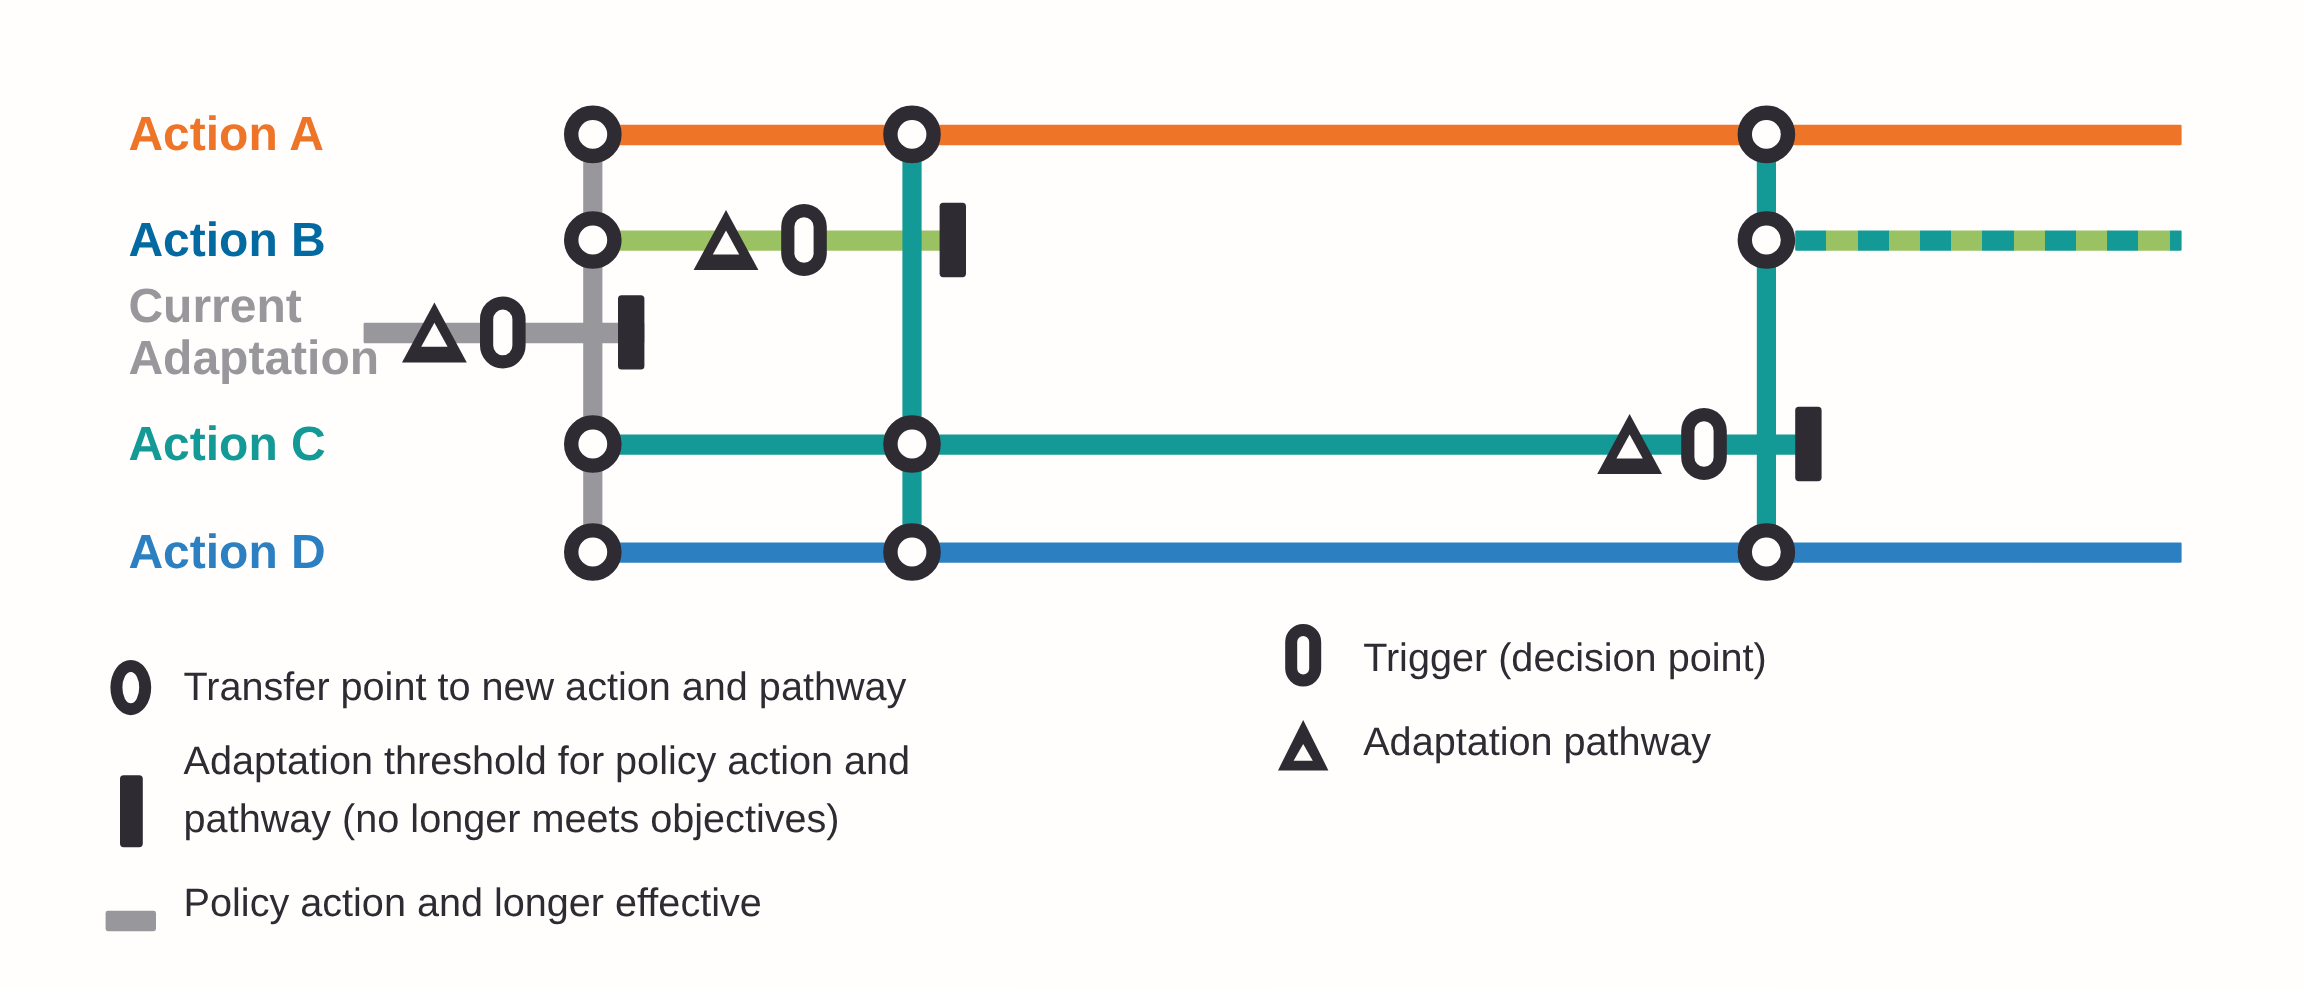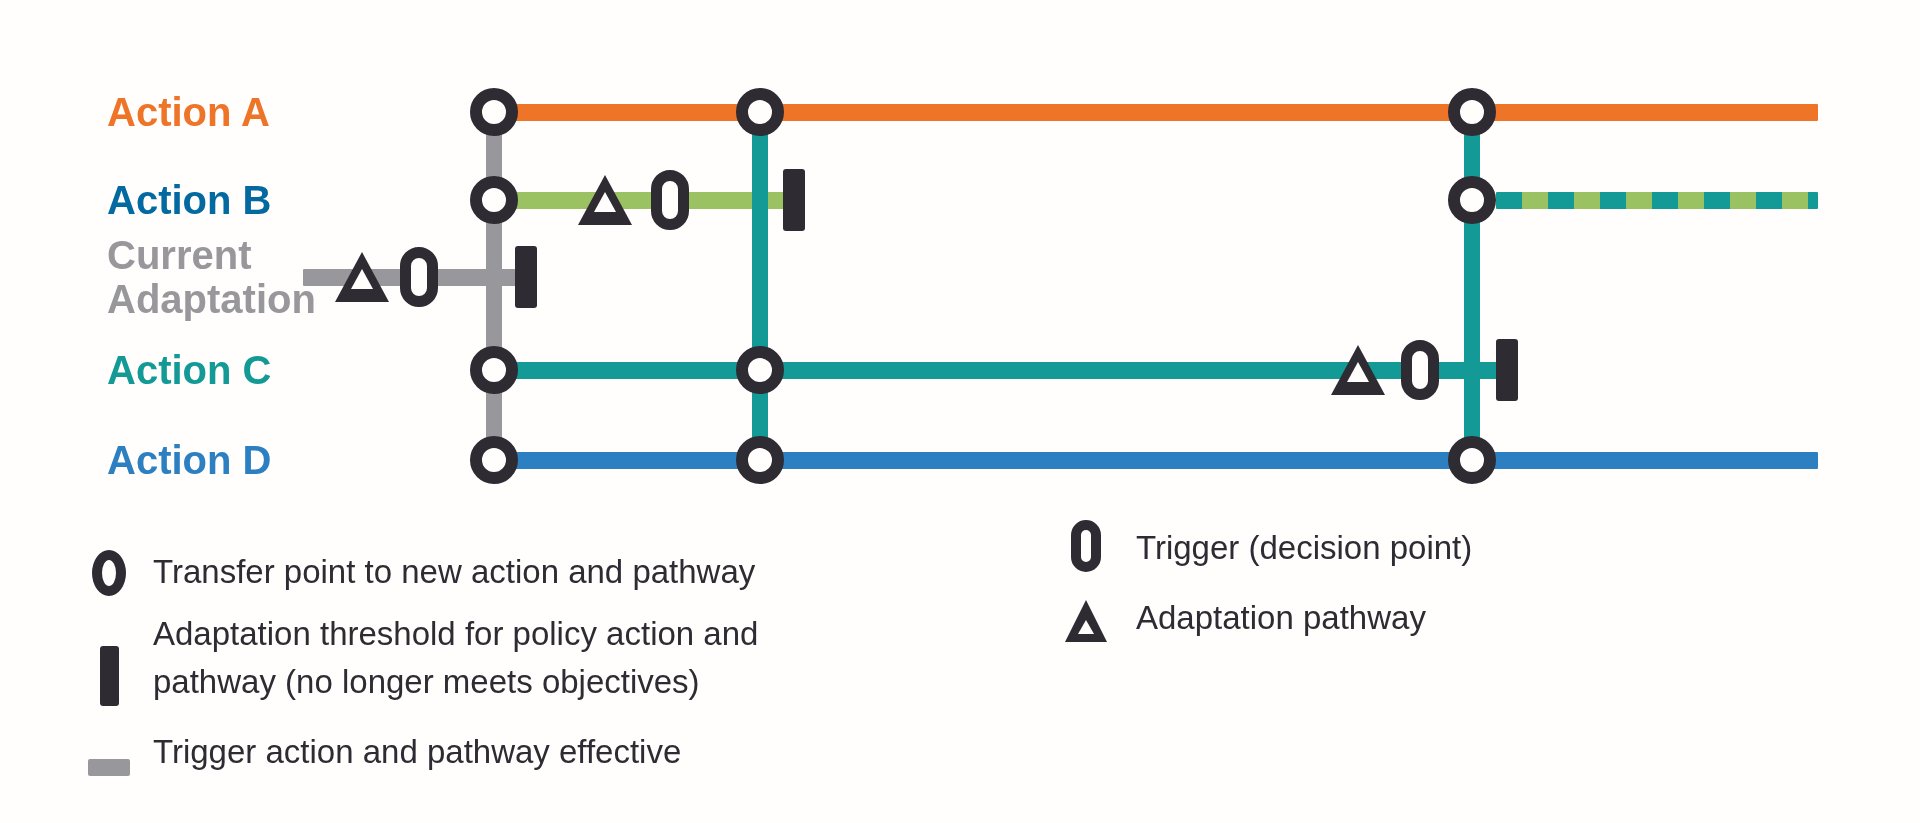--- a/index.html
+++ b/index.html
@@ -80,21 +80,21 @@
       <div class="legend-row" style="margin-top: 14px;">
         <span class="legend-symbol" style="width: 48px; margin-right: 20px;">
           <span class="lg-bar"></span>
         </span>
         <span class="legend-text" style="max-width: 705px;">Adaptation threshold for policy action and pathway (no longer meets objectives)</span>
       </div>
       <div class="legend-row" style="margin-top: 22px;">
         <span class="legend-symbol" style="width: 48px; margin-right: 20px;">
           <span class="lg-dash" style="background: rgb(152, 151, 155);"></span>
         </span>
-        <span class="legend-text" style="max-width: 705px;">Trigger action and pathway effective</span>
+        <span class="legend-text" style="max-width: 705px;">Policy action and longer effective</span>
       </div>
     </div>
     <div class="legend-col" style="left: 1066px; top: 520px;">
       <div class="legend-row" style="margin-top: 0px;">
         <span class="legend-symbol" style="width: 40px; margin-right: 30px;">
           <span class="lg-capsule"></span>
         </span>
         <span class="legend-text" style="max-width: 620px;">Trigger (decision point)</span>
       </div>
       <div class="legend-row" style="margin-top: 22px;">

